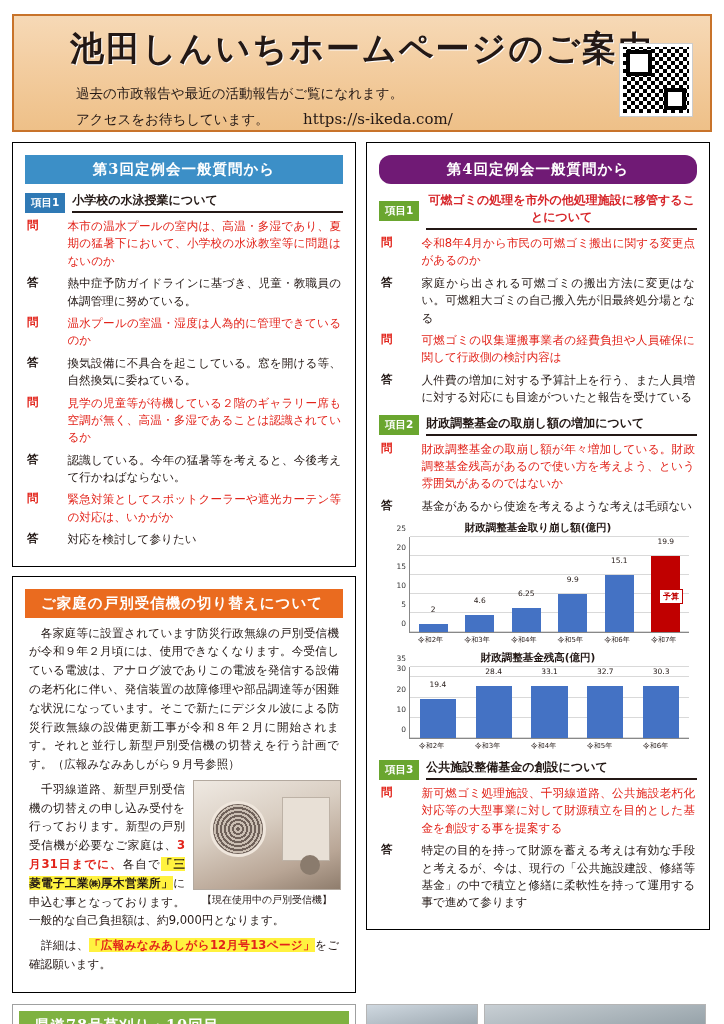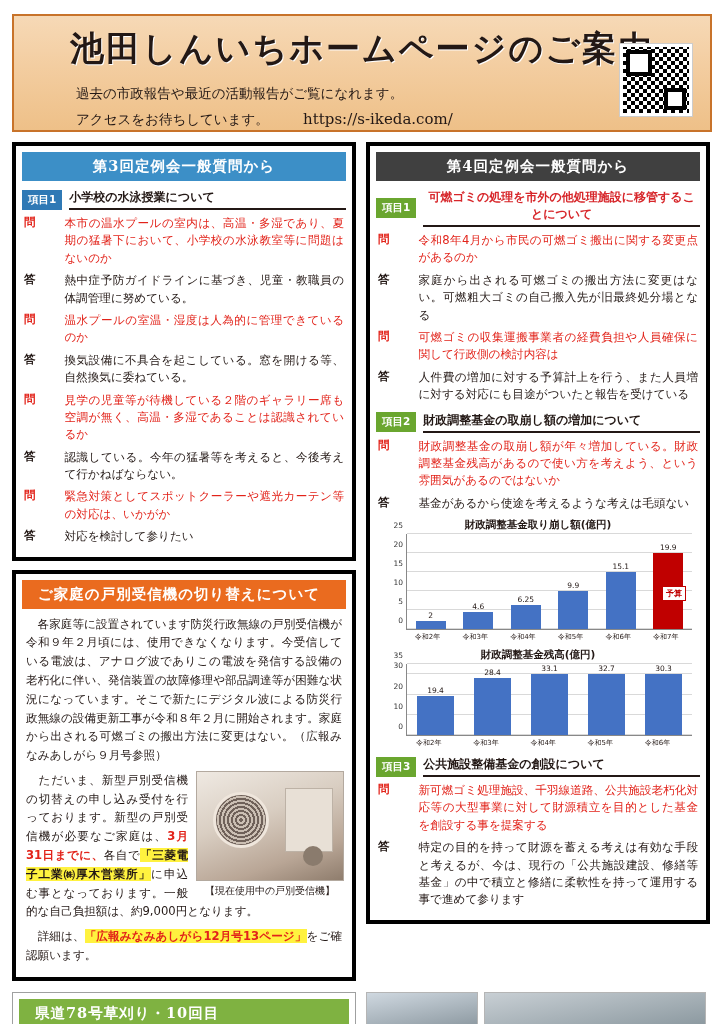--- a/index.html
+++ b/index.html
@@ -60,29 +60,29 @@
   }
   .qr::before{
     content:""; position:absolute; right:3px; bottom:3px; width:14px;height:14px;
     border:4px solid #000; background:#fff; z-index:2;
   }
 
   
   .cols { display:flex; gap:10px; margin-top: 10px; }
   .col { width: 344px; }
 
-  .panel { border:4px solid #000000; padding: 6px; margin-bottom: 9px; background:#fff; }
+  .panel { border:1px solid #000000; padding: 12px; margin-bottom: 9px; background:#fff; }
 
   .bar {
     color:#fff; font-weight:bold; text-align:center;
     font-size: 14.5px; padding: 5px 0; letter-spacing:1px;
     font-family:"DejaVu Serif","Liberation Serif",serif;
   }
   .bar-blue { background:#3c8fc7; }
-  .bar-green { background:#404040; }
+  .bar-green { background:#701a75;border-radius:12px; }
   .bar-orange { background:#ea6b1f; text-align:left; padding-left:16px; }
   .bar-green-left { background:#7fb241; text-align:left; padding-left:16px; }
 
   .item-head { display:flex; align-items:center; gap:7px; margin: 8px 0 5px 0; }
   .tag {
     color:#fff; font-size:10.5px; font-weight:bold;
     padding: 3px 6px; white-space:nowrap;
     font-family:"DejaVu Sans","Liberation Sans",sans-serif;
   }
   .tag-blue { background:#2f79b5; }
@@ -109,21 +109,21 @@
   .chart {
     position:relative; height: 96px; border-left:1px solid #888; border-bottom:1px solid #888;
     margin-left: 26px; margin-right: 4px;
   }
   .gridline { position:absolute; left:0; right:0; border-top:1px solid #d9d9d9; }
   .yl { position:absolute; left:-24px; font-size:7.5px; color:#333; transform:translateY(-50%); width:20px; text-align:right;}
   .bars { position:absolute; left:0; right:0; bottom:0; top:0; display:flex; align-items:flex-end; justify-content:space-around; }
   .bar-col { width: 10.5%; display:flex; flex-direction:column; align-items:center; justify-content:flex-end; height:100%; }
   .bar-rect { width:100%; background:#4472c4; }
   .bar-rect.last { background:#c00000; }
-  .bar-val { font-size:7.5px; margin-bottom:1px; }
+  .bar-val { font-size:7.5px; margin-bottom:10px; }
   .xlabels { display:flex; justify-content:space-around; margin-left:26px; margin-right:4px; margin-top:2px; }
   .xlabels span { width:10.5%; text-align:left; font-size:7px; }
   .budget-box {
     position:absolute; border:1px solid #c00000; color:#c00000; background:#fff;
     font-size:8px; padding:1px 3px; font-weight:bold;
   }
 
   
   .body-text { font-size:11.6px; line-height:1.62; text-align:justify; margin: 6px 4px; }
   .hl-red { color:#e2231a; font-weight:bold; }
@@ -225,33 +225,33 @@
         </div>
         <div class="qa">
           <span class="mk mk-a">答</span>
           <span class="txt">対応を検討して参りたい</span>
         </div>
       </div>
 
       <div class="panel">
         <div class="bar bar-orange">ご家庭の戸別受信機の切り替えについて</div>
 
-        <div class="body-text">　各家庭等に設置されています防災行政無線の戸別受信機が令和９年２月頃には、使用できなくなります。今受信している電波は、アナログ波でありこの電波を発信する設備の老朽化に伴い、発信装置の故障修理や部品調達等が困難な状況になっています。そこで新たにデジタル波による防災行政無線の設備更新工事が令和８年２月に開始されます。家庭から出される可燃ゴミの搬出方法に変更はない。（広報みなみあしがら９月号参照）</div>
+        <div class="body-text">　各家庭等に設置されています防災行政無線の戸別受信機が令和９年２月頃には、使用できなくなります。今受信している電波は、アナログ波でありこの電波を発信する設備の老朽化に伴い、発信装置の故障修理や部品調達等が困難な状況になっています。そこで新たにデジタル波による防災行政無線の設備更新工事が令和８年２月に開始されます。それと並行し新型戸別受信機の切替えを行う計画です。（広報みなみあしがら９月号参照）</div>
 
         <div class="radio-area">
           <div class="radio-photo">
             <div class="speaker"></div>
             <div class="panel2"></div>
             <div class="knob"></div>
           </div>
           <div class="radio-cap">【現在使用中の戸別受信機】</div>
         </div>
 
         <div class="body-text">
-          <span>　ただいま、新型戸別受信機の切替えの申し込み受付を行っております。新型の戸別受信機が必要なご家庭は、</span><span class="hl-red">3月31日までに、</span><span>各自で</span><span class="hl-yellow">「三菱電子工業㈱厚木営業所」</span><span>に申込む事となっております。一般的な自己負担額は、約9,000円となります。</span>
+          <span>　千羽線道路、新型戸別受信機の切替えの申し込み受付を行っております。新型の戸別受信機が必要なご家庭は、</span><span class="hl-red">3月31日までに、</span><span>各自で</span><span class="hl-yellow">「三菱電子工業㈱厚木営業所」</span><span>に申込む事となっております。一般的な自己負担額は、約9,000円となります。</span>
         </div>
 
         <div class="body-text">
           <span>　詳細は、</span><span class="hl-yellow-red">「広報みなみあしがら12月号13ページ」</span><span>をご確認願います。</span>
         </div>
         <div style="clear:both"></div>
       </div>
 
     </div>
 

